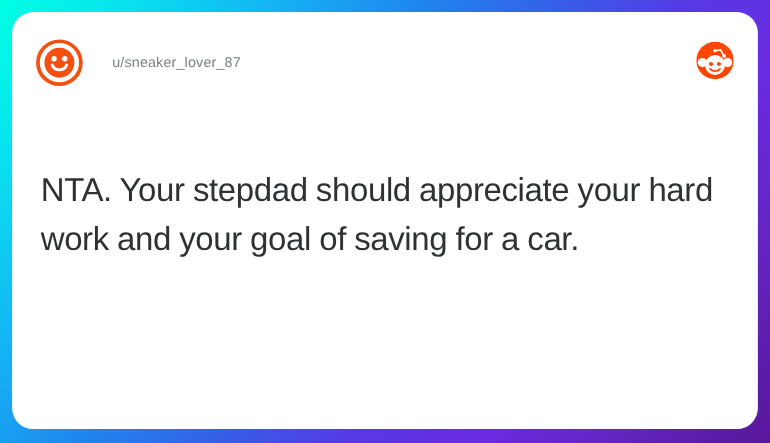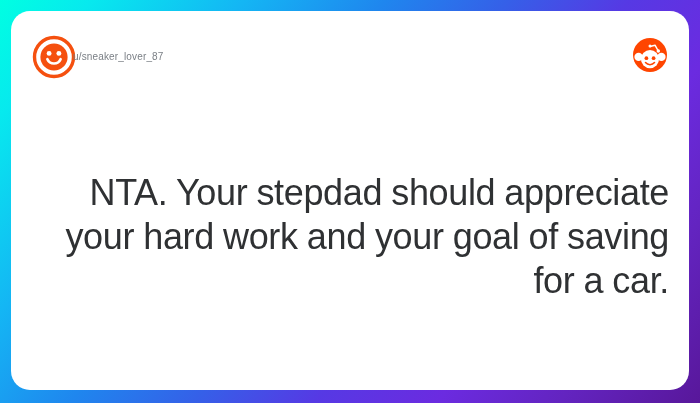--- a/index.html
+++ b/index.html
@@ -50,48 +50,47 @@
   #avatar {
     position: absolute;
     left: 21px;
     top: 24px;
     width: 44px;
     height: 44px;
   }
   #avatar svg { display: block; }
   #username {
     position: absolute;
-    left: 62px;
+    left: 91px;
     top: 36px;
-    font-size: 10px;
+    font-size: 13px;
     color: #7a7f85;
     letter-spacing: 0.15px;
     line-height: 20px;
     white-space: nowrap;
   }
   #brand-logo {
     position: absolute;
     right: 22px;
     top: 27px;
     width: 34px;
     height: 34px;
   }
   #brand-logo svg { display: block; }
   #body-text {
     position: absolute;
     left: 26px;
-    top: 160px;
+    top: 141px;
     width: 632px;
-    font-size: 36px;
+    font-size: 30px;
     line-height: 44px;
     color: #2f3133;
     letter-spacing: -0.35px;
     font-weight: 400;
     word-spacing: -0.5px;
-    text-align: right;
   }
 </style>
 </head>
 <body>
 
 <div id="stage">
 
   <div id="card">
 
     <div id="header">

